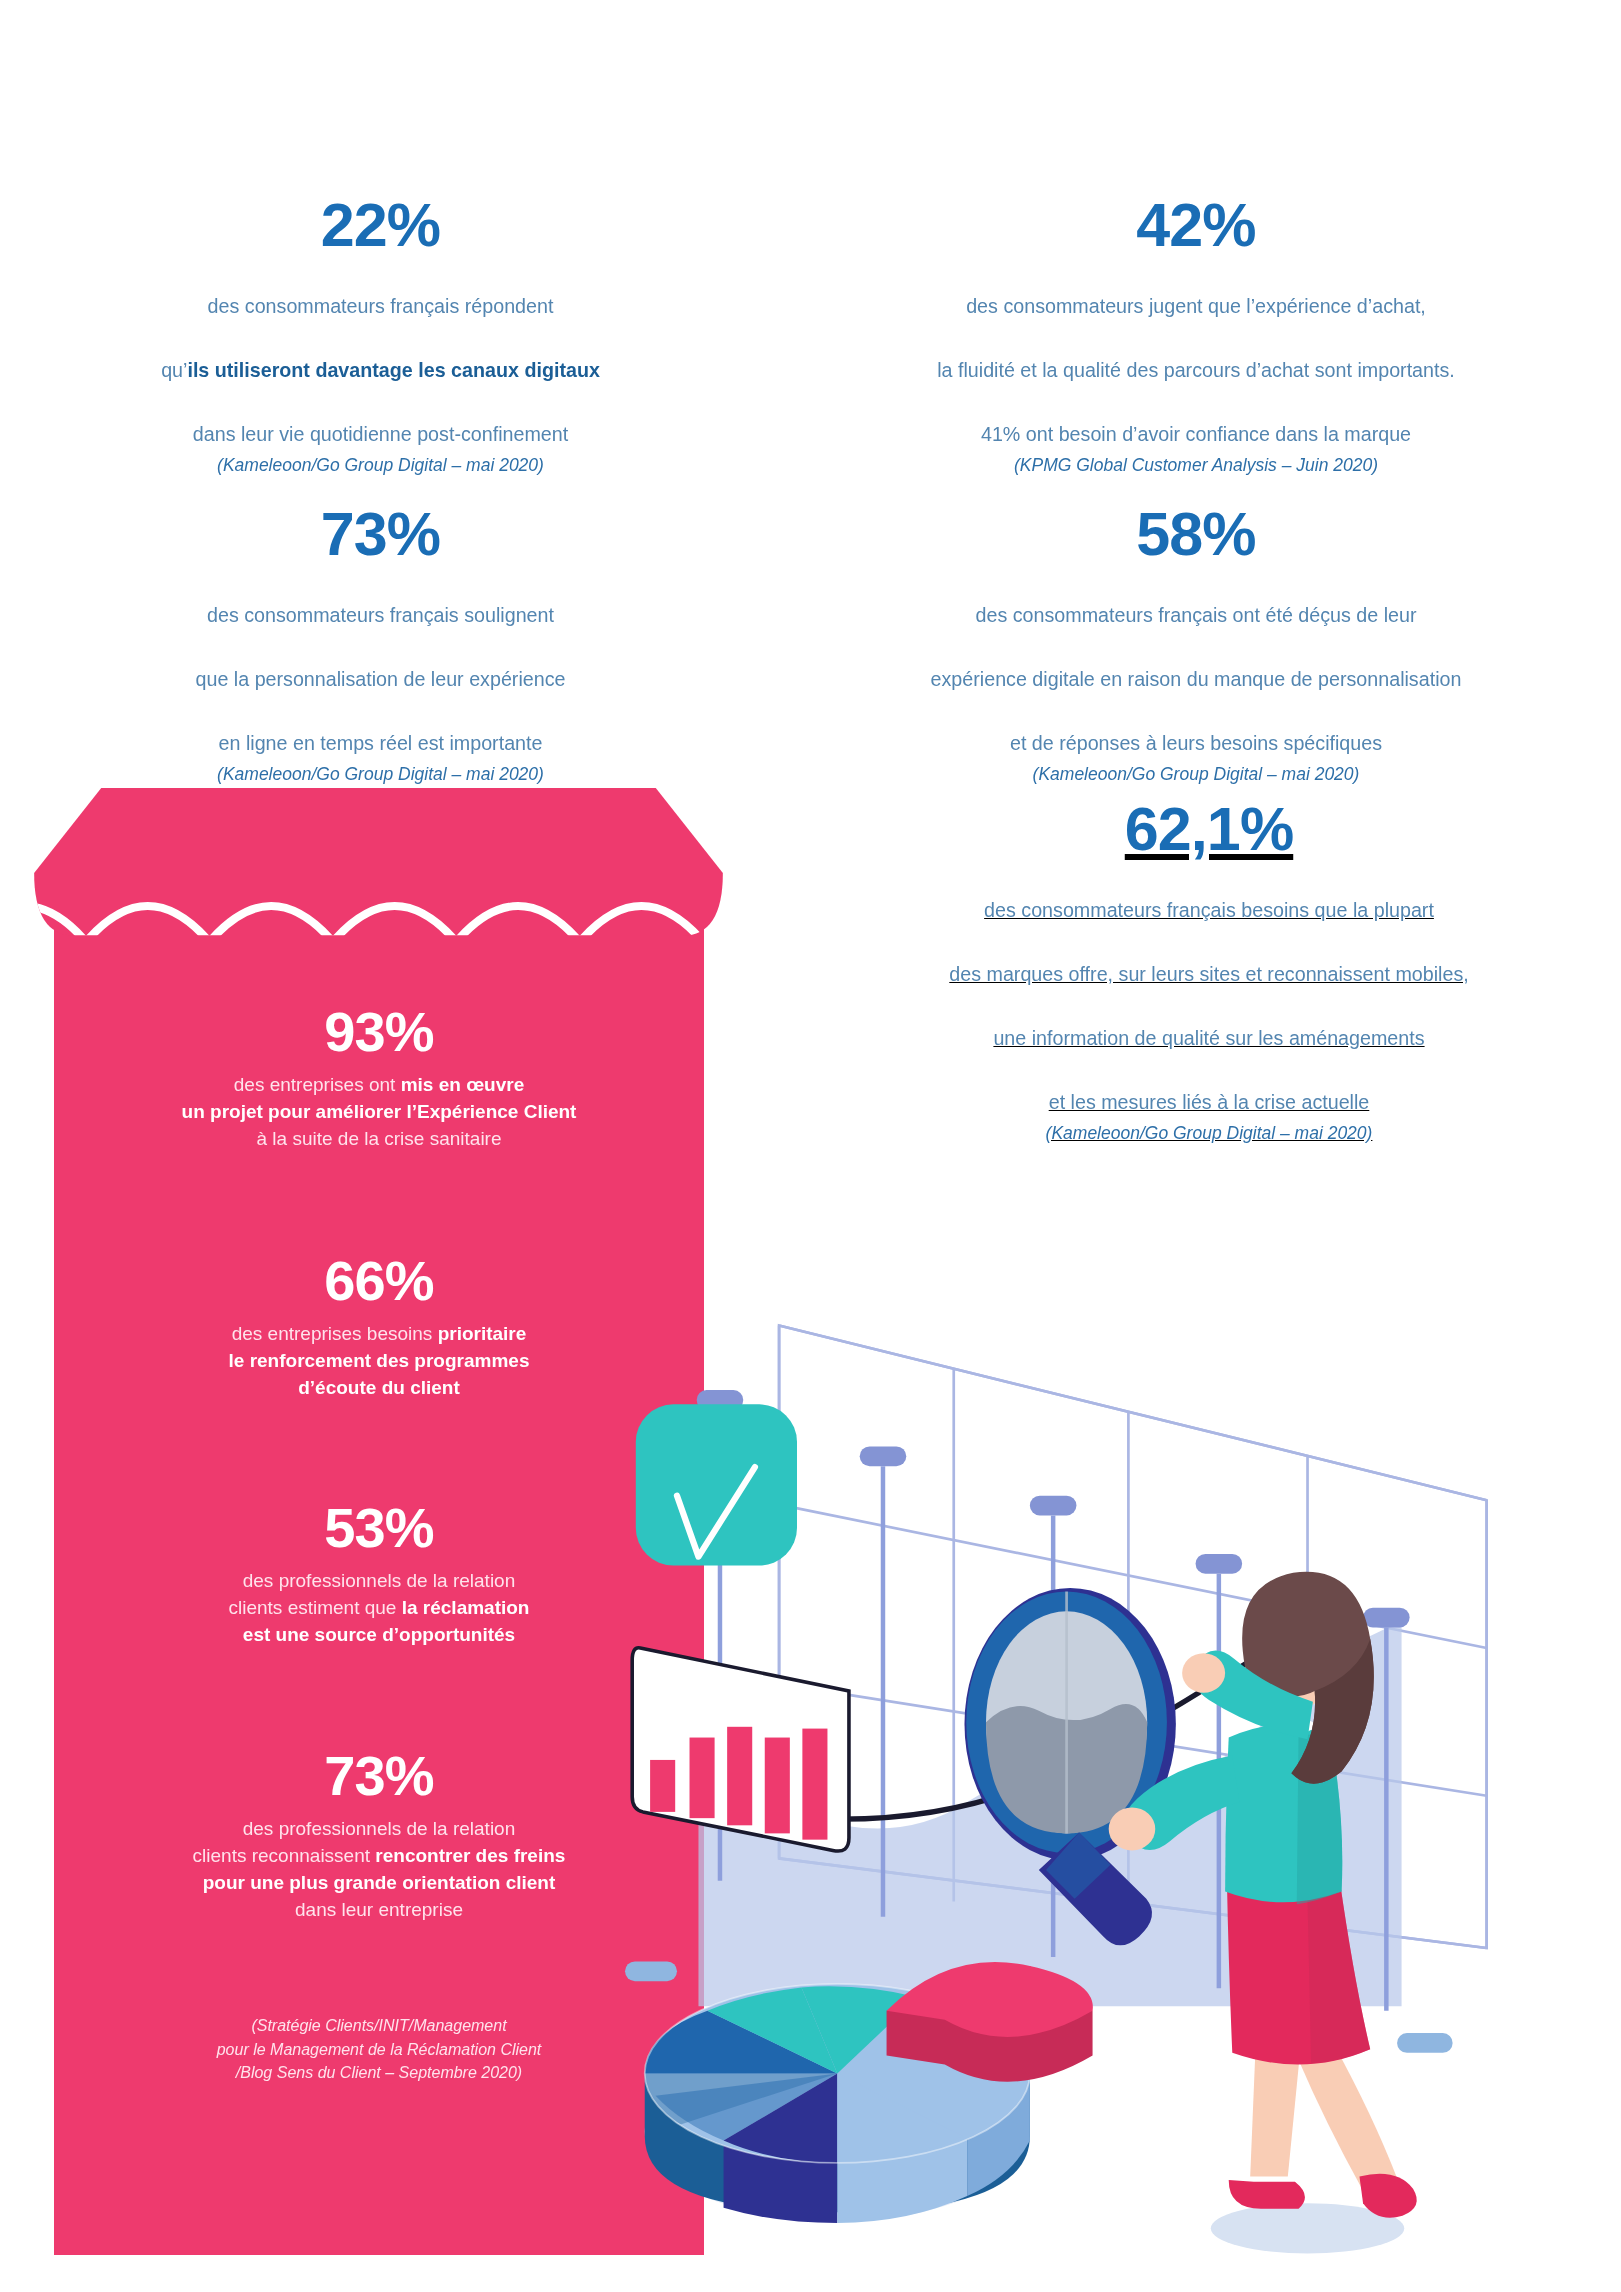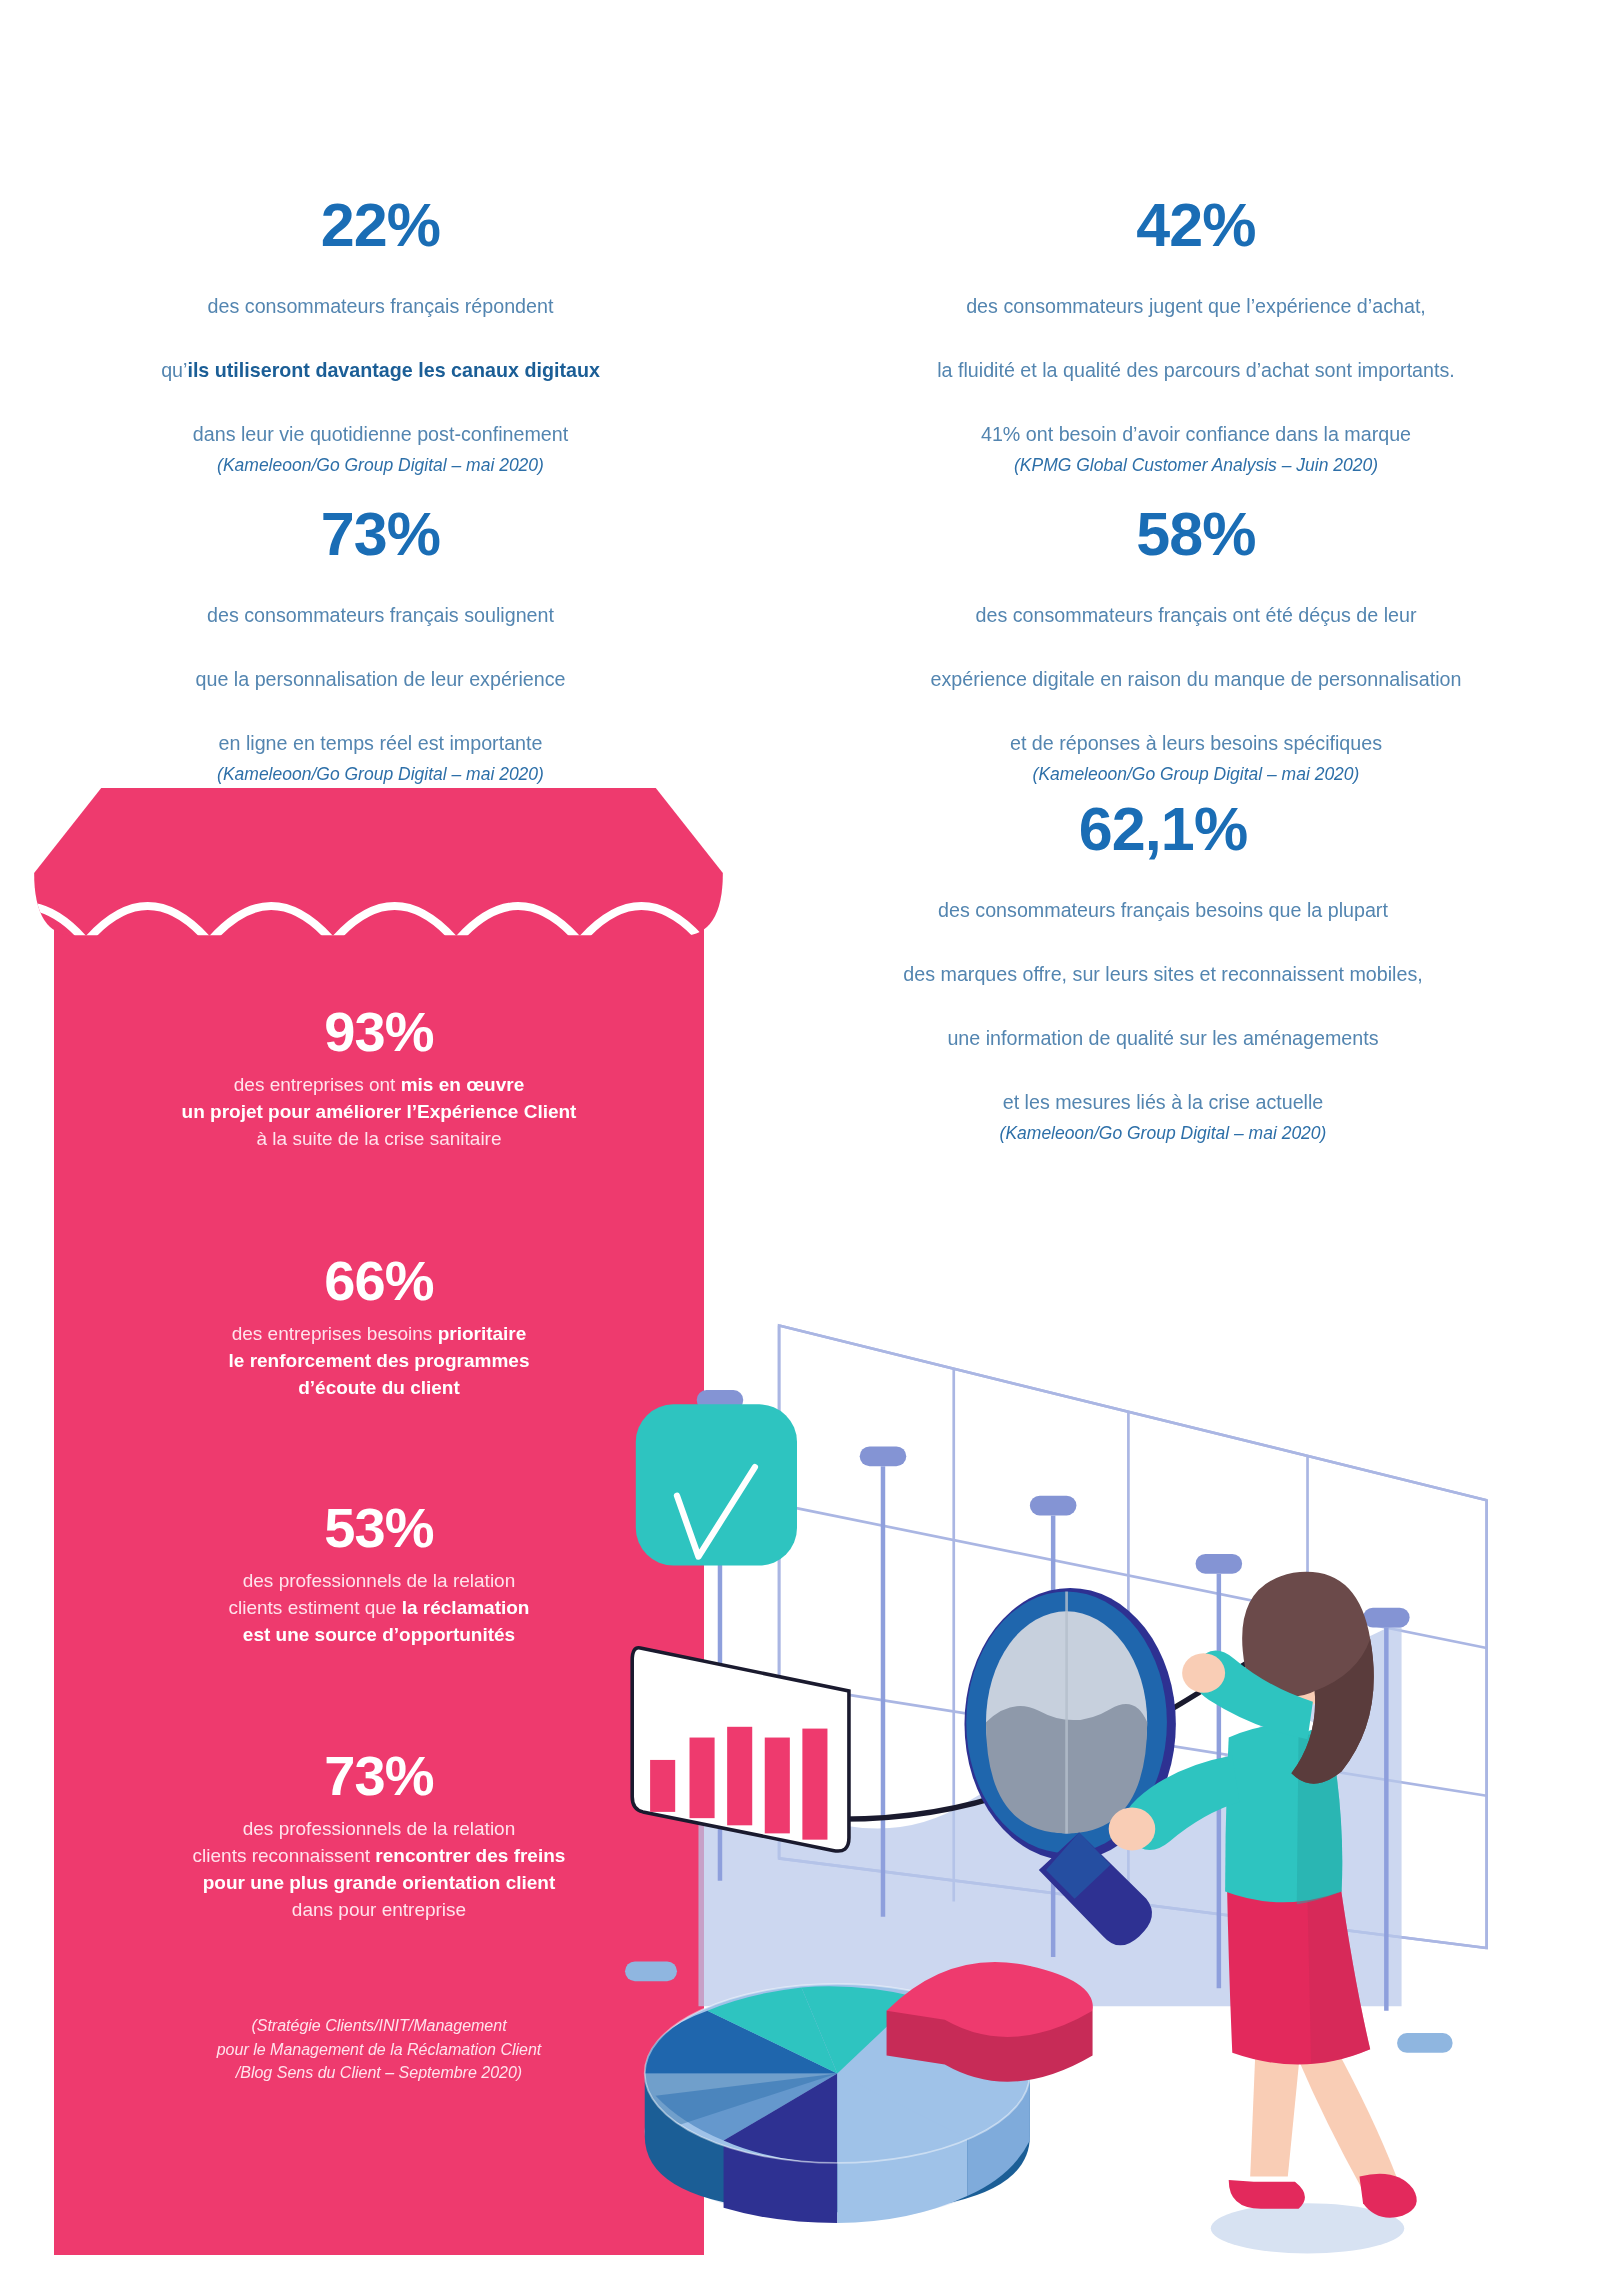--- a/index.html
+++ b/index.html
@@ -80,21 +80,21 @@
   </div>
 
   <div class="stat" style="left:793px;top:502px;width:806px;">
     <div class="num">58%</div>
     <div class="line">des consommateurs français ont été déçus de leur</div>
     <div class="line">expérience digitale en raison du manque de personnalisation</div>
     <div class="line">et de réponses à leurs besoins spécifiques</div>
     <div class="src">(Kameleoon/Go Group Digital – mai 2020)</div>
   </div>
 
-  <div class="stat" style="left:769px;top:797px;width:788px;">
+  <div class="stat" style="left:815px;top:797px;width:788px;text-decoration:underline;">
     <div class="num">62,1%</div>
     <div class="line">des consommateurs français besoins que la plupart</div>
     <div class="line">des marques offre, sur leurs sites et reconnaissent mobiles,</div>
     <div class="line">une information de qualité sur les aménagements</div>
     <div class="line">et les mesures liés à la crise actuelle</div>
     <div class="src">(Kameleoon/Go Group Digital – mai 2020)</div>
   </div>
 
   <div id="pink-panel">
 
@@ -117,21 +117,21 @@
       <div class="line">des professionnels de la relation</div>
       <div class="line"><span>clients estiment que </span><b>la réclamation</b></div>
       <div class="line"><b>est une source d’opportunités</b></div>
     </div>
 
     <div class="pstat" style="top:844px;">
       <div class="num">73%</div>
       <div class="line">des professionnels de la relation</div>
       <div class="line"><span>clients reconnaissent </span><b>rencontrer des freins</b></div>
       <div class="line"><b>pour une plus grande orientation client</b></div>
-      <div class="line">dans pour entreprise</div>
+      <div class="line">dans leur entreprise</div>
     </div>
 
     <div style="position:absolute;left:0;top:1111px;width:650px;text-align:center;
                 font-size:16px;font-style:italic;color:#ffe3ec;line-height:1.48;">
       <div>(Stratégie Clients/INIT/Management</div>
       <div>pour le Management de la Réclamation Client</div>
       <div>/Blog Sens du Client – Septembre 2020)</div>
     </div>
   </div>
 

